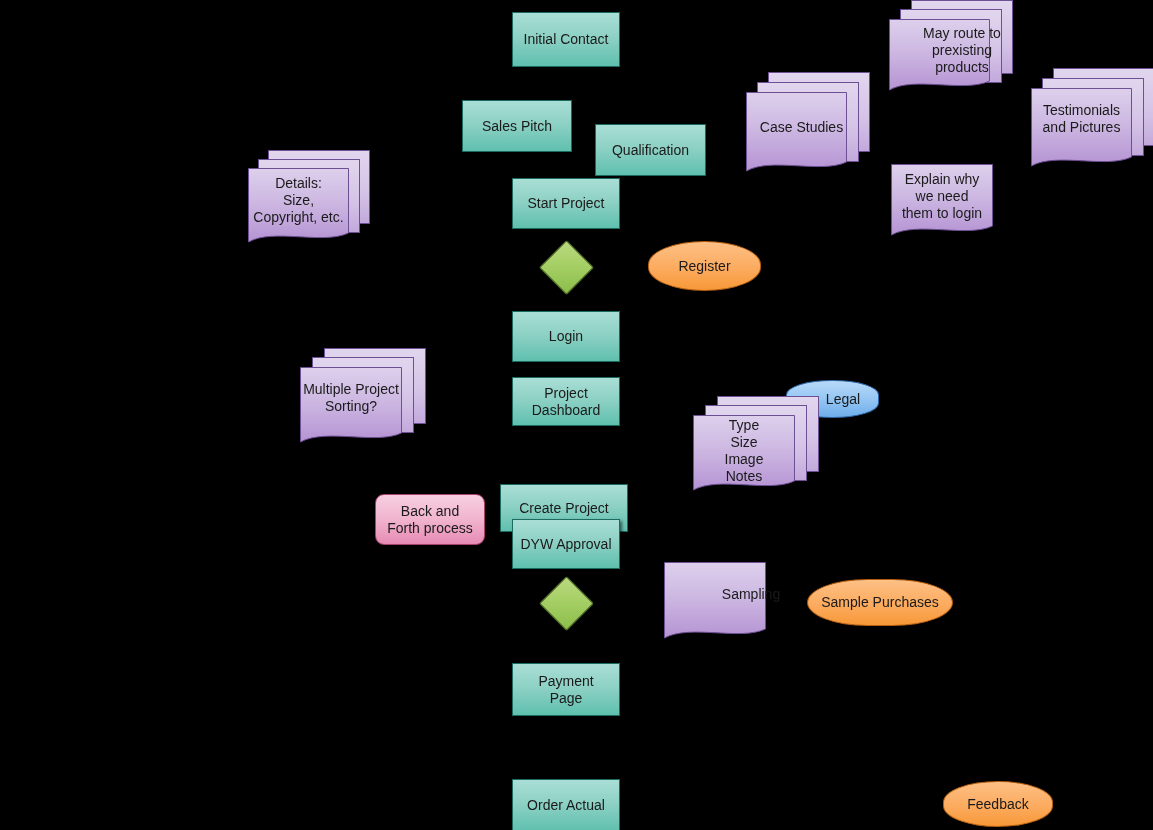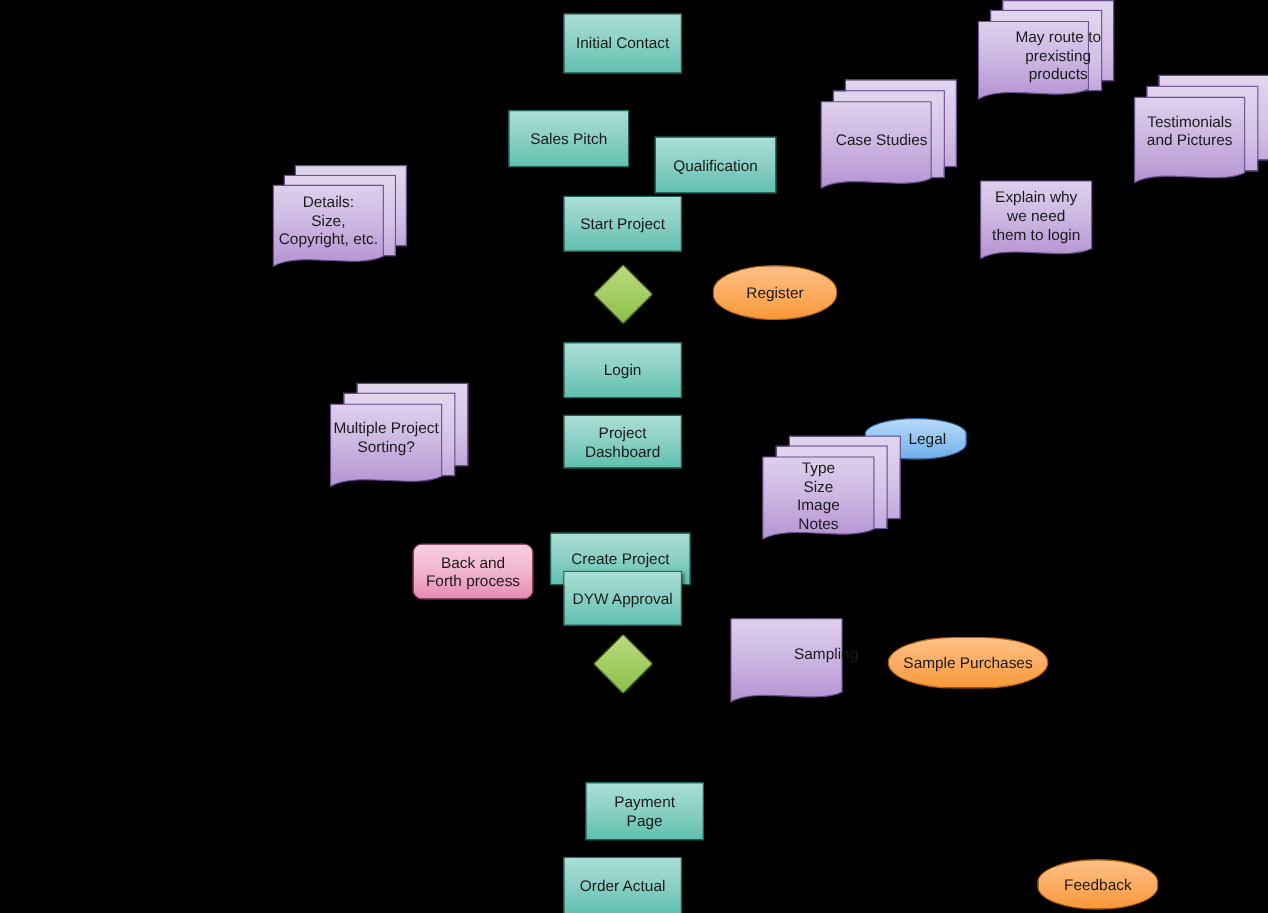--- a/index.html
+++ b/index.html
@@ -81,21 +81,21 @@
 
   <div class="node proc" style="left:512px;top:311px;width:108px;height:51px;">Login</div>
 
   <div class="node proc" style="left:512px;top:377px;width:108px;height:49px;">Project
 Dashboard</div>
 
   <div class="node proc" style="left:500px;top:445px;width:128px;height:48px;margin-top:39px;">Create Project</div>
 
   <div class="node proc" style="left:512px;top:519px;width:108px;height:50px;">DYW Approval</div>
 
-  <div class="node proc" style="left:532px;top:663px;width:108px;height:53px;margin-top:48px;">Payment
+  <div class="node proc" style="left:512px;top:663px;width:108px;height:53px;">Payment
 Page</div>
 
   <div class="node proc" style="left:512px;top:779px;width:108px;height:53px;">Order Actual</div>
 
   <div style="position:absolute;left:547px;top:248px;width:37px;height:37px;">
     <div class="diamond" style="position:absolute;left:0;top:0;width:37px;height:37px;"></div>
     <div class="node" style="left:0;top:0;width:37px;height:37px;font-size:11px;"></div>
   </div>
 
   <div style="position:absolute;left:547px;top:584px;width:37px;height:37px;">

